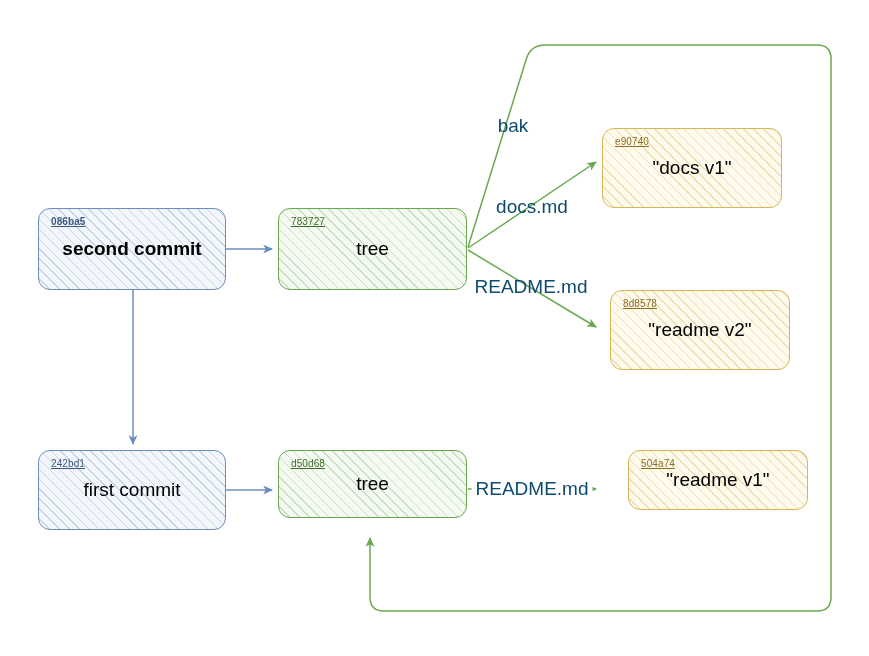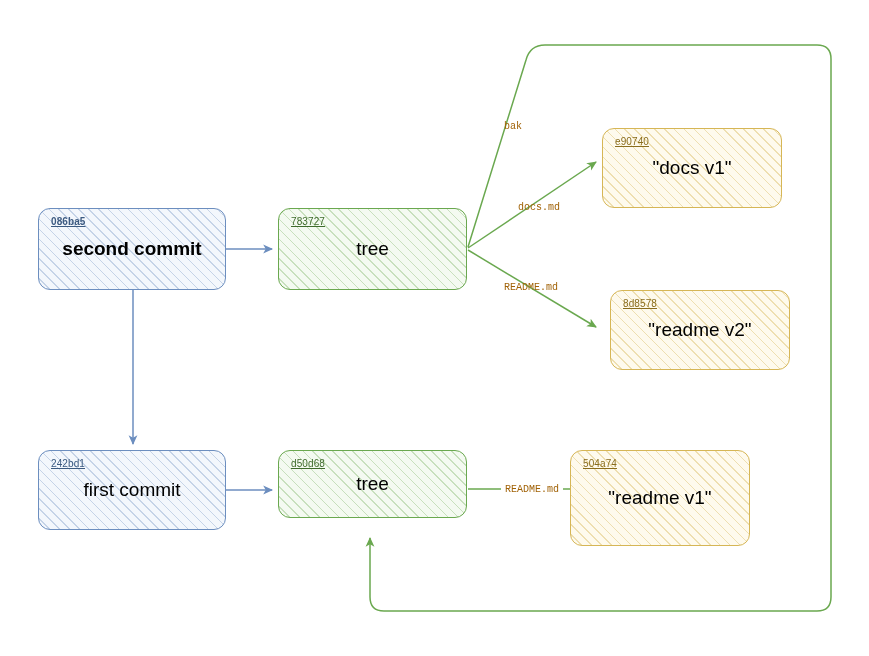--- a/index.html
+++ b/index.html
@@ -84,27 +84,26 @@
       45deg,
       rgba(214,182,86,0.40) 0px,
       rgba(214,182,86,0.40) 1px,
       rgba(214,182,86,0) 1px,
       rgba(214,182,86,0) 7px);
   }
   .node.blob .hash { color: #8a6d1d; }
 
   .edge-label {
     position: absolute;
-    font-size: 10px;
-    color: #a16207;
+    font-size: 19px;
+    color: #0c4a6e;
     white-space: nowrap;
     transform: translate(-50%, -50%);
     z-index: 6;
     background: transparent;
-    font-family: Liberation Mono, monospace;
   }
 </style>
 </head>
 <body>
 
 <div id="canvas">
 
   <svg id="edge-layer" viewBox="0 0 869 656" xmlns="http://www.w3.org/2000/svg">
     <defs>
       <marker id="arrow-blue" viewBox="0 0 10 10" refX="8.4" refY="5" markerWidth="7" markerHeight="7" orient="auto-start-reverse">
@@ -162,26 +161,26 @@
   <div class="node commit" style="left:38px; top:450px; width:188px; height:80px;padding-left:35px;">
     <span class="hash">242bd1</span>
     <span class="title">first commit</span>
   </div>
 
   <div class="node tree" style="left:278px; top:450px; width:189px; height:68px;">
     <span class="hash">d50d68</span>
     <span class="title">tree</span>
   </div>
 
-  <div class="node blob" style="left:570px; top:450px; width:180px; height:96px;padding-left:20px;">
+  <div class="node blob" style="left:628px; top:450px; width:180px; height:60px;padding-left:20px;">
     <span class="hash">504a74</span>
     <span class="title">"readme v1"</span>
   </div>
 
   <div class="edge-label" style="left:513px; top:126px;">bak</div>
 
-  <div class="edge-label" style="left:532px; top:207px;margin-left:7px;">docs.md</div>
+  <div class="edge-label" style="left:532px; top:207px;">docs.md</div>
 
   <div class="edge-label" style="left:531px; top:287px;">README.md</div>
 
   <div class="edge-label" style="left:532px; top:489px; background:#ffffff; padding:0 4px;">README.md</div>
 
 </div>
 
 </body></html>

